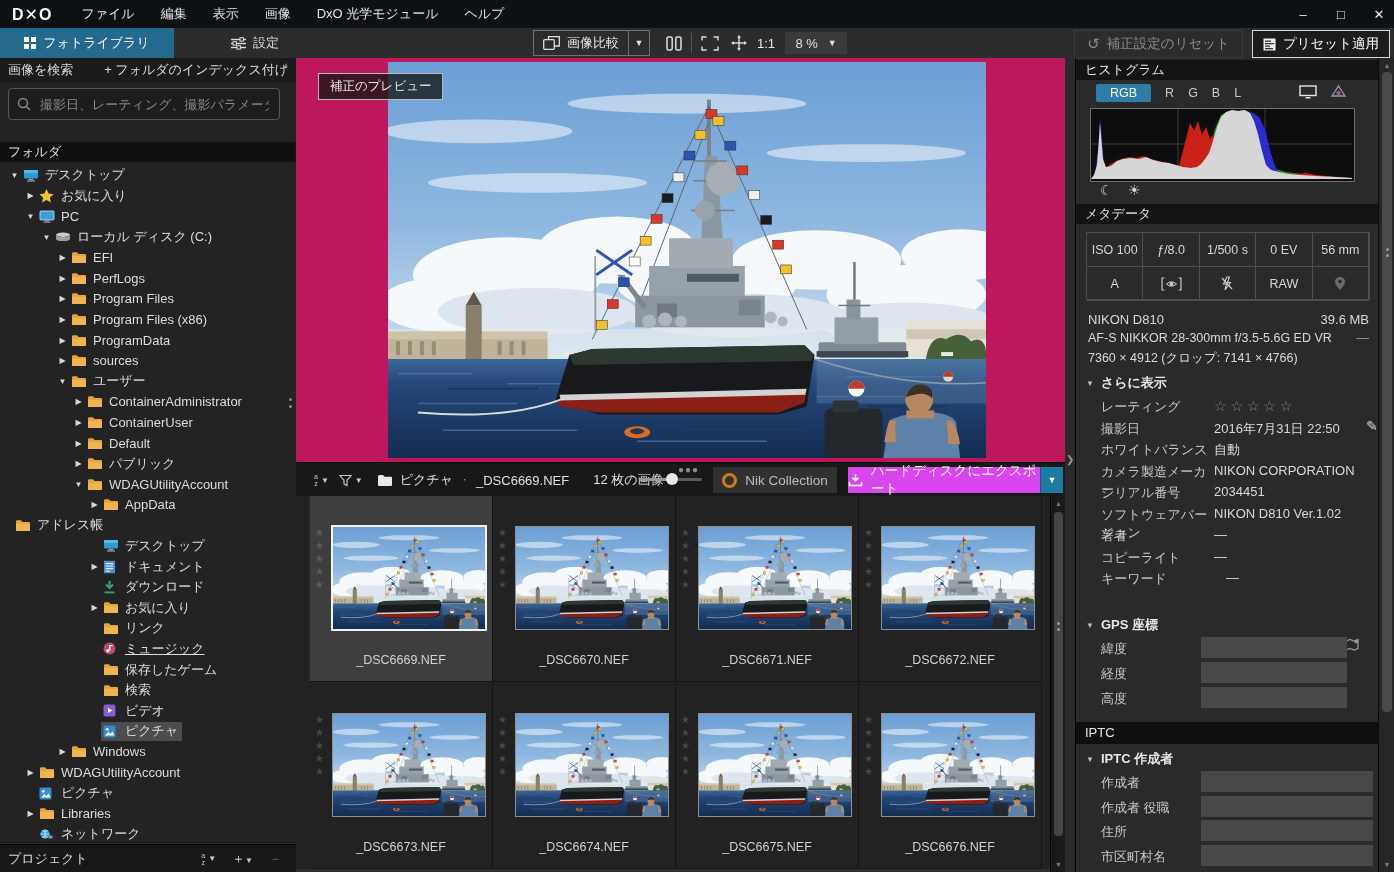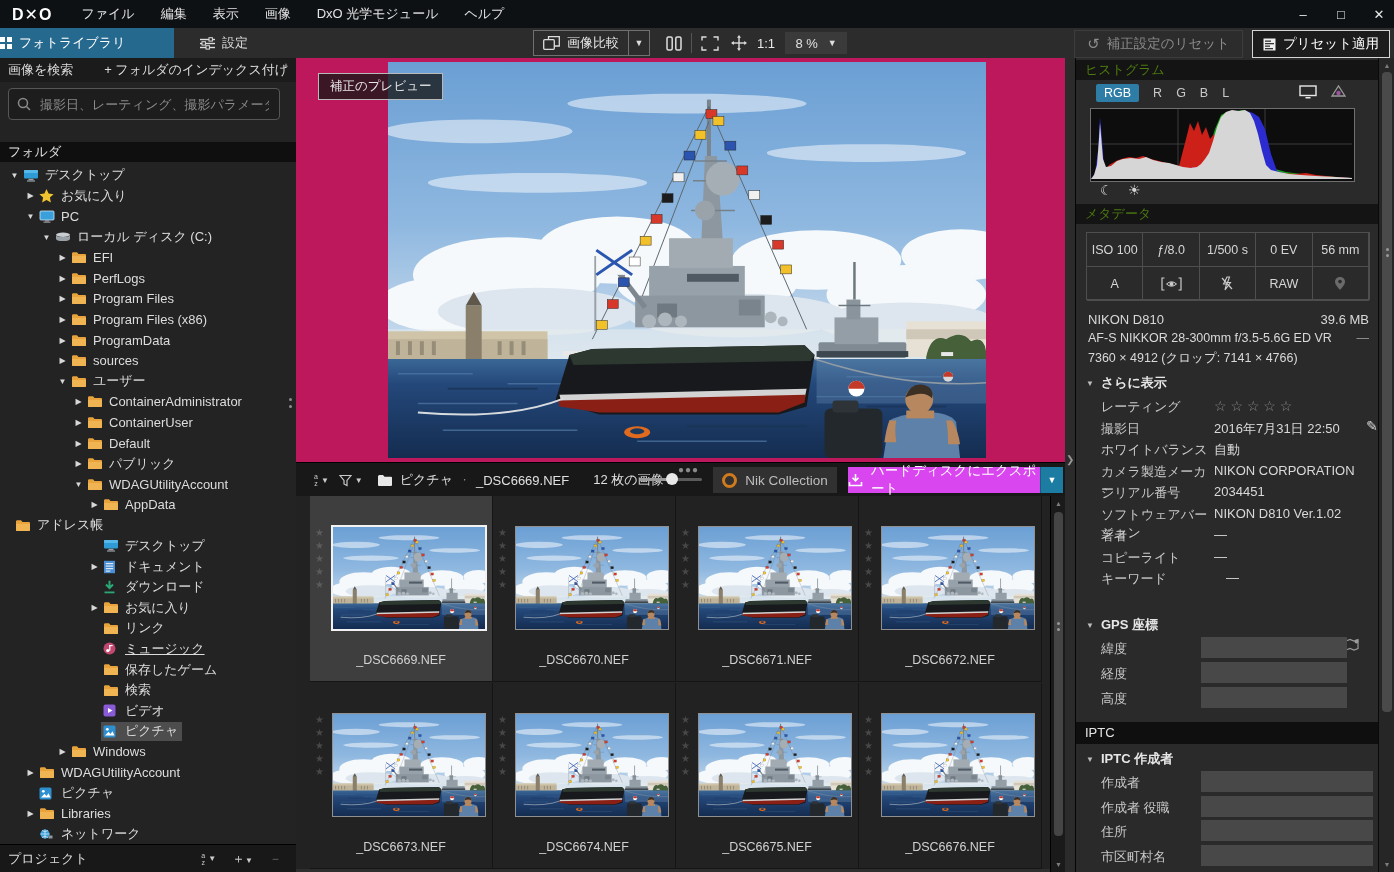--- a/index.html
+++ b/index.html
@@ -8,21 +8,21 @@
   .r{position:absolute;}
   svg{display:block;}
   
   .menubar{left:0;top:0;width:1394px;height:28px;background:#0e1114;display:flex;align-items:center;}
   .logo{font-weight:bold;font-size:16px;color:#fff;letter-spacing:1px;padding:0 16px 0 12px;}
   .menu-item{padding:0 13px;color:#e3e3e3;cursor:default;}
   .winctl{position:absolute;right:8px;top:0;height:28px;display:flex;align-items:center;gap:24px;color:#e8e8e8;font-size:13px;}
   .winctl span{width:14px;text-align:center;}
   
   .tabbar{left:0;top:28px;width:1394px;height:30px;background:#2c2c2c;border-bottom:1px solid #0a0a0a;}
-  .tab{position:absolute;top:0;height:30px;display:flex;align-items:center;gap:7px;justify-content:flex-start;}
+  .tab{position:absolute;top:0;height:30px;display:flex;align-items:center;gap:7px;justify-content:center;}
   .tab-lib{left:0;width:174px;background:#26698e;color:#fff;}
   .tab-set{left:200px;width:110px;color:#ddd;}
   .gridicon{display:grid;grid-template-columns:5px 5px;grid-template-rows:5px 5px;gap:2px;}
   .gridicon i{background:#fff;}
   .ctoolbar{position:absolute;left:533px;top:0;height:30px;display:flex;align-items:center;}
   .tbtn{height:24px;border:1px solid #707070;display:flex;align-items:center;gap:7px;padding:0 9px;color:#e8e8e8;}
   .tbtn-dd{height:24px;width:20px;border:1px solid #707070;border-left:none;display:flex;align-items:center;justify-content:center;font-size:9px;color:#ddd;}
   .sep{width:1px;height:20px;background:#555;margin:0 9px;}
   .zoomdd{width:62px;height:22px;background:#3a3a3a;display:flex;align-items:center;justify-content:center;gap:10px;color:#e0e0e0;margin-left:10px;}
   .rtools{position:absolute;right:4px;top:2px;height:26px;display:flex;gap:9px;}
@@ -77,24 +77,24 @@
   .arr{position:absolute;width:100%;text-align:center;color:#7d7d7d;font-size:7px;}
   .dots2{position:absolute;display:flex;flex-direction:column;gap:3px;align-items:center;width:100%;}
   .dots2 i{width:3px;height:3px;border-radius:50%;background:#9a9a9a;}
   
   .vdiv{left:1065px;top:58px;width:10px;height:814px;background:#2b2b2b;}
   .vdiv .chev{position:absolute;top:396px;left:1px;color:#999;font-size:10px;}
   .split-dots{left:289px;top:398px;display:flex;flex-direction:column;gap:4px;}
   .split-dots i{width:3px;height:3px;border-radius:50%;background:#8d8d8d;}
   
   .panel{left:1075px;top:58px;width:303px;height:814px;background:#2a2a2a;border-left:1px solid #050505;}
-  .ph{position:absolute;left:0;width:303px;height:20px;background:#141414;line-height:20px;padding-left:9px;box-sizing:border-box;color:#4d7c0f;}
+  .ph{position:absolute;left:0;width:303px;height:20px;background:#141414;line-height:20px;padding-left:9px;box-sizing:border-box;color:#e5e5e5;}
   .chan{position:absolute;left:20px;top:26px;display:flex;align-items:center;gap:14px;}
   .chan .c{color:#c9c9c9;font-size:12.5px;}
-  .chan .c.on{background:#2e7da6;color:#fff;padding:2px 8px;border-radius:2px;}
+  .chan .c.on{background:#2e7da6;color:#fff;padding:2px 14px;border-radius:2px;}
   .histbox{position:absolute;left:14px;top:50px;width:263px;height:72px;background:#0d0d0d;border:1px solid #6f6f6f;}
   .clip{position:absolute;top:124px;font-size:14px;color:#d5d5d5;}
   .meta-cells{position:absolute;left:10px;top:174px;width:284px;height:68px;display:grid;grid-template-columns:repeat(5,1fr);grid-template-rows:34px 34px;border:1px solid #4e4e4e;box-sizing:border-box;}
   .mcell{border-right:1px solid #4e4e4e;border-bottom:1px solid #4e4e4e;display:flex;align-items:center;justify-content:center;color:#d6d6d6;font-size:12.5px;}
   .mline{position:absolute;left:12px;width:281px;display:flex;justify-content:space-between;color:#d9d9d9;}
   .sect{position:absolute;left:10px;color:#e6e6e6;font-weight:bold;display:flex;gap:7px;align-items:center;}
   .sect .tri{font-size:8px;color:#bbb;}
   .mrow{position:absolute;left:25px;width:265px;display:flex;color:#c9c9c9;}
   .mrow .ml{width:113px;flex:none;}
   .mrow .mv{color:#d9d9d9;}

